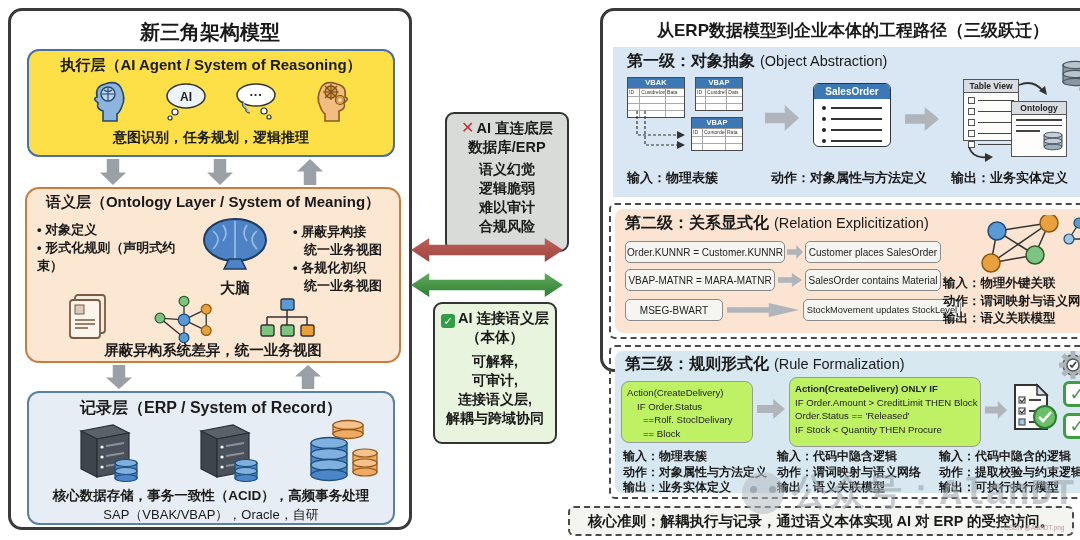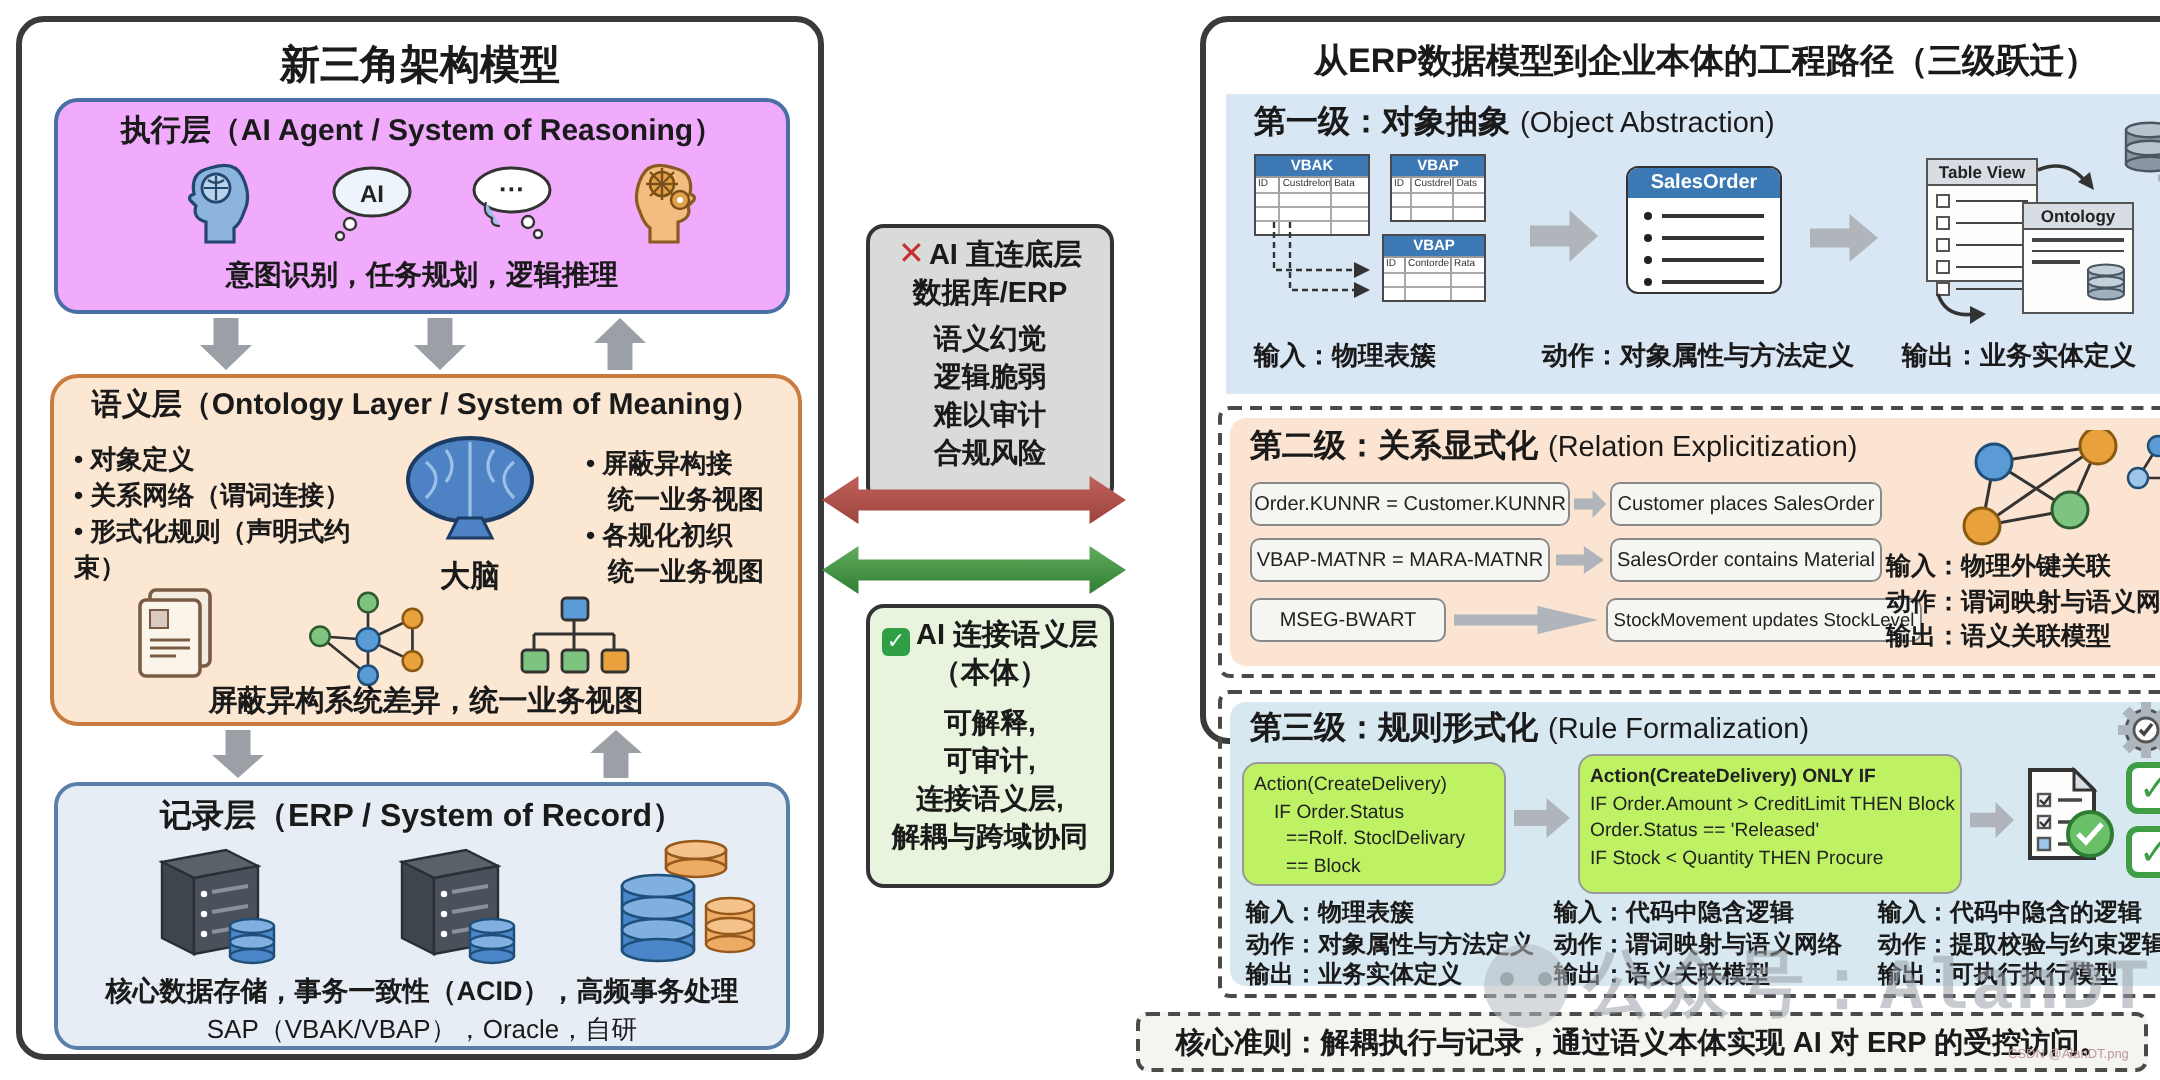--- a/index.html
+++ b/index.html
@@ -67,21 +67,21 @@
   #corner{font-size:6.5px;color:#c09a9a;z-index:41;}
 </style>
 </head>
 <body>
 
 <div id="canvas">
 
   <div class="abs panel" style="left:8px;top:8px;width:404px;height:522px;">
     <div class="abs ctr b" style="left:0;top:8px;width:100%;font-size:20px;">新三角架构模型</div>
 
-    <div class="abs lbox" style="left:16px;top:38px;width:368px;height:108px;background:#f0abfc;border:2px solid #4a6fa5;">
+    <div class="abs lbox" style="left:16px;top:38px;width:368px;height:108px;background:#fde047;border:2px solid #4a6fa5;">
       <div class="abs ctr b nw" style="left:0;top:5px;width:100%;font-size:15px;">执行层（AI Agent / System of Reasoning）</div>
 
       <svg class="abs" style="left:62px;top:28px;" width="38" height="44" viewBox="0 0 38 44">
         <path d="M12 42 V32 Q5 30 7 24 L4 21 Q3 19 6 18 Q4 7 14 5 Q26 1 30 9 Q35 19 31 27 Q29 33 26 35 V42 Z" fill="#8db4de" stroke="#23476e" stroke-width="1.6"></path>
         <circle cx="17" cy="15" r="7" fill="#b9d3ec" stroke="#23476e" stroke-width="1.4"></circle>
         <path d="M11 15 h12 M17 9 v12 M13 11 q4 3 8 0" fill="none" stroke="#23476e" stroke-width="1.1"></path>
       </svg>
       <svg class="abs" style="left:134px;top:30px;" width="46" height="40" viewBox="0 0 46 40">
         <ellipse cx="23" cy="15" rx="19" ry="12" fill="#eef4fb" stroke="#333" stroke-width="1.5"></ellipse>
         <text x="23" y="20" text-anchor="middle" font-size="12" font-weight="bold" fill="#222">AI</text>
@@ -107,21 +107,20 @@
     </div>
 
     <div class="abs varrow vdown" style="left:89px;top:148px;width:26px;height:26px;"></div>
     <div class="abs varrow vdown" style="left:196px;top:148px;width:26px;height:26px;"></div>
     <div class="abs varrow vup" style="left:286px;top:148px;width:26px;height:26px;"></div>
 
     <div class="abs lbox" style="left:14px;top:176px;width:376px;height:176px;background:#fbe7d2;border:2.5px solid #c97c3e;border-radius:14px;">
       <div class="abs ctr b nw" style="left:0;top:4px;width:100%;font-size:15px;">语义层（Ontology Layer / System of Meaning）</div>
       <div class="abs" style="left:10px;top:32px;width:152px;font-size:13px;font-weight:bold;line-height:18px;">
         <div>• <span>对象定义</span></div>
-        <div>• <span>关系网络（谓词连接）</span></div>
         <div>• <span>形式化规则（声明式约束）</span></div>
       </div>
       <svg class="abs" style="left:168px;top:24px;" width="80" height="64" viewBox="0 0 80 64">
         <ellipse cx="40" cy="27" rx="31" ry="21" fill="#4d82c4" stroke="#1c3c63" stroke-width="2"></ellipse>
         <path d="M40 8 v38 M18 18 q10 8 0 18 M62 18 q-10 8 0 18 M28 12 q6 8 0 16 M52 12 q-6 8 0 16" fill="none" stroke="#9cc0e8" stroke-width="1.6"></path>
         <path d="M34 46 l-5 10 h22 l-5 -10 Z" fill="#4d82c4" stroke="#1c3c63" stroke-width="1.5"></path>
       </svg>
       <div class="abs ctr b" style="left:168px;top:90px;width:80px;font-size:15px;">大脑</div>
       <div class="abs" style="left:266px;top:34px;width:106px;font-size:13px;font-weight:bold;line-height:18px;">
         <div>• <span>屏蔽异构接</span></div>
@@ -213,21 +212,21 @@
           <rect x="50" y="44" width="24" height="9" fill="#eeab63"></rect>
             <ellipse cx="62" cy="44" rx="12" ry="4" fill="#f4c28a"></ellipse>
           <ellipse cx="62" cy="53" rx="12" ry="4" fill="#eeab63"></ellipse>
         </g>
       </svg>
       <div class="abs ctr b nw" style="left:0;top:94px;width:100%;font-size:13.5px;">核心数据存储，事务一致性（ACID），高频事务处理</div>
       <div class="abs ctr nw" style="left:0;top:113px;width:100%;font-size:13px;">SAP（VBAK/VBAP），Oracle，自研</div>
     </div>
   </div>
 
-  <div class="abs midbox" style="left:433px;top:112px;width:124px;height:140px;background:#d8dbd8;padding-top:4px;">
+  <div class="abs midbox" style="left:445px;top:112px;width:124px;height:140px;background:#d8dbd8;padding-top:4px;">
     <div class="t nw"><span class="xmark">✕</span><span>AI 直连底层</span></div>
     <div class="t nw">数据库/ERP</div>
     <div style="height:3px;"></div>
     <div class="l">语义幻觉</div>
     <div class="l">逻辑脆弱</div>
     <div class="l">难以审计</div>
     <div class="l">合规风险</div>
   </div>
 
   <div class="abs dbl" style="left:411px;top:237px;width:152px;height:26px;background:linear-gradient(180deg,#c0625b,#9e423e);z-index:3;"></div>

